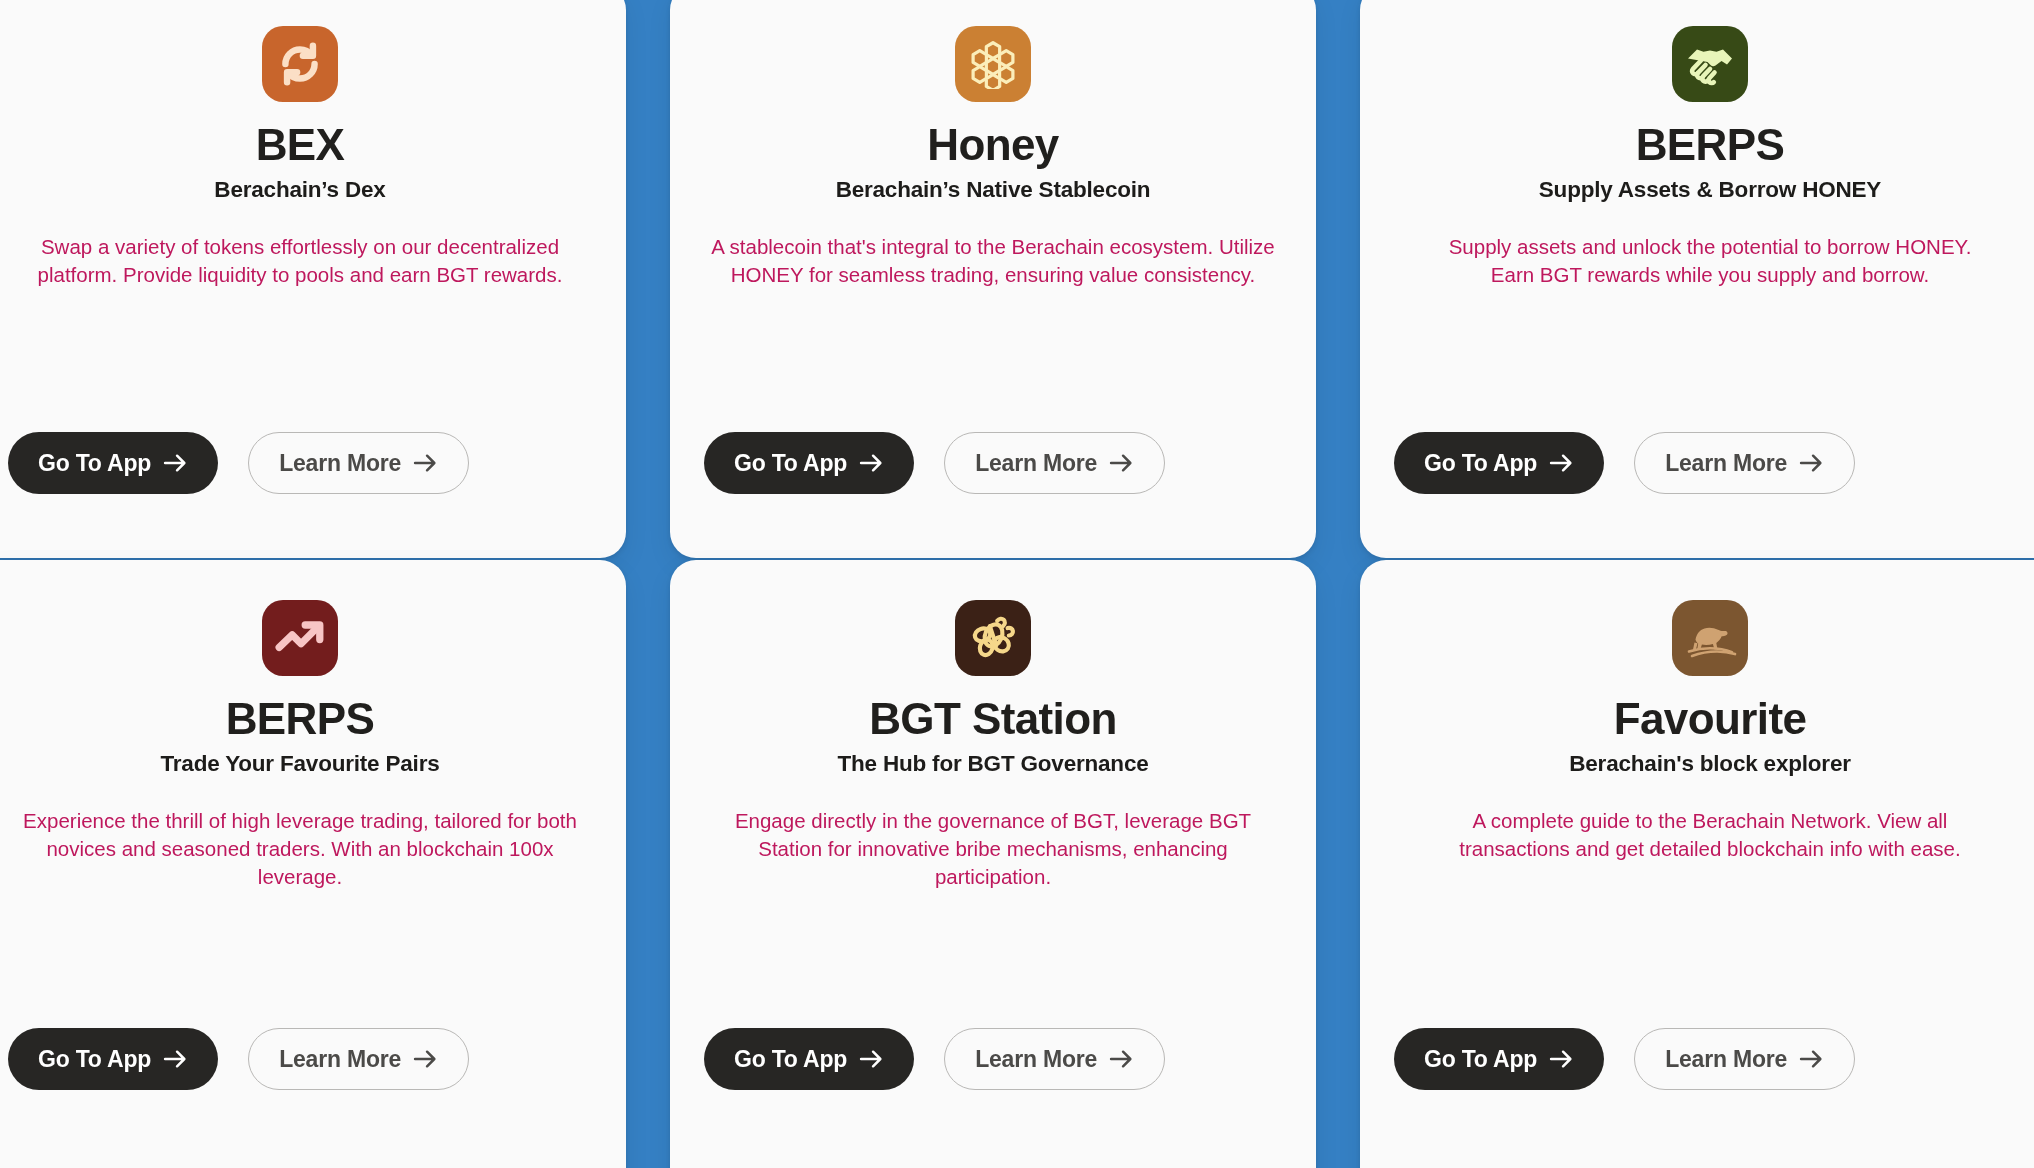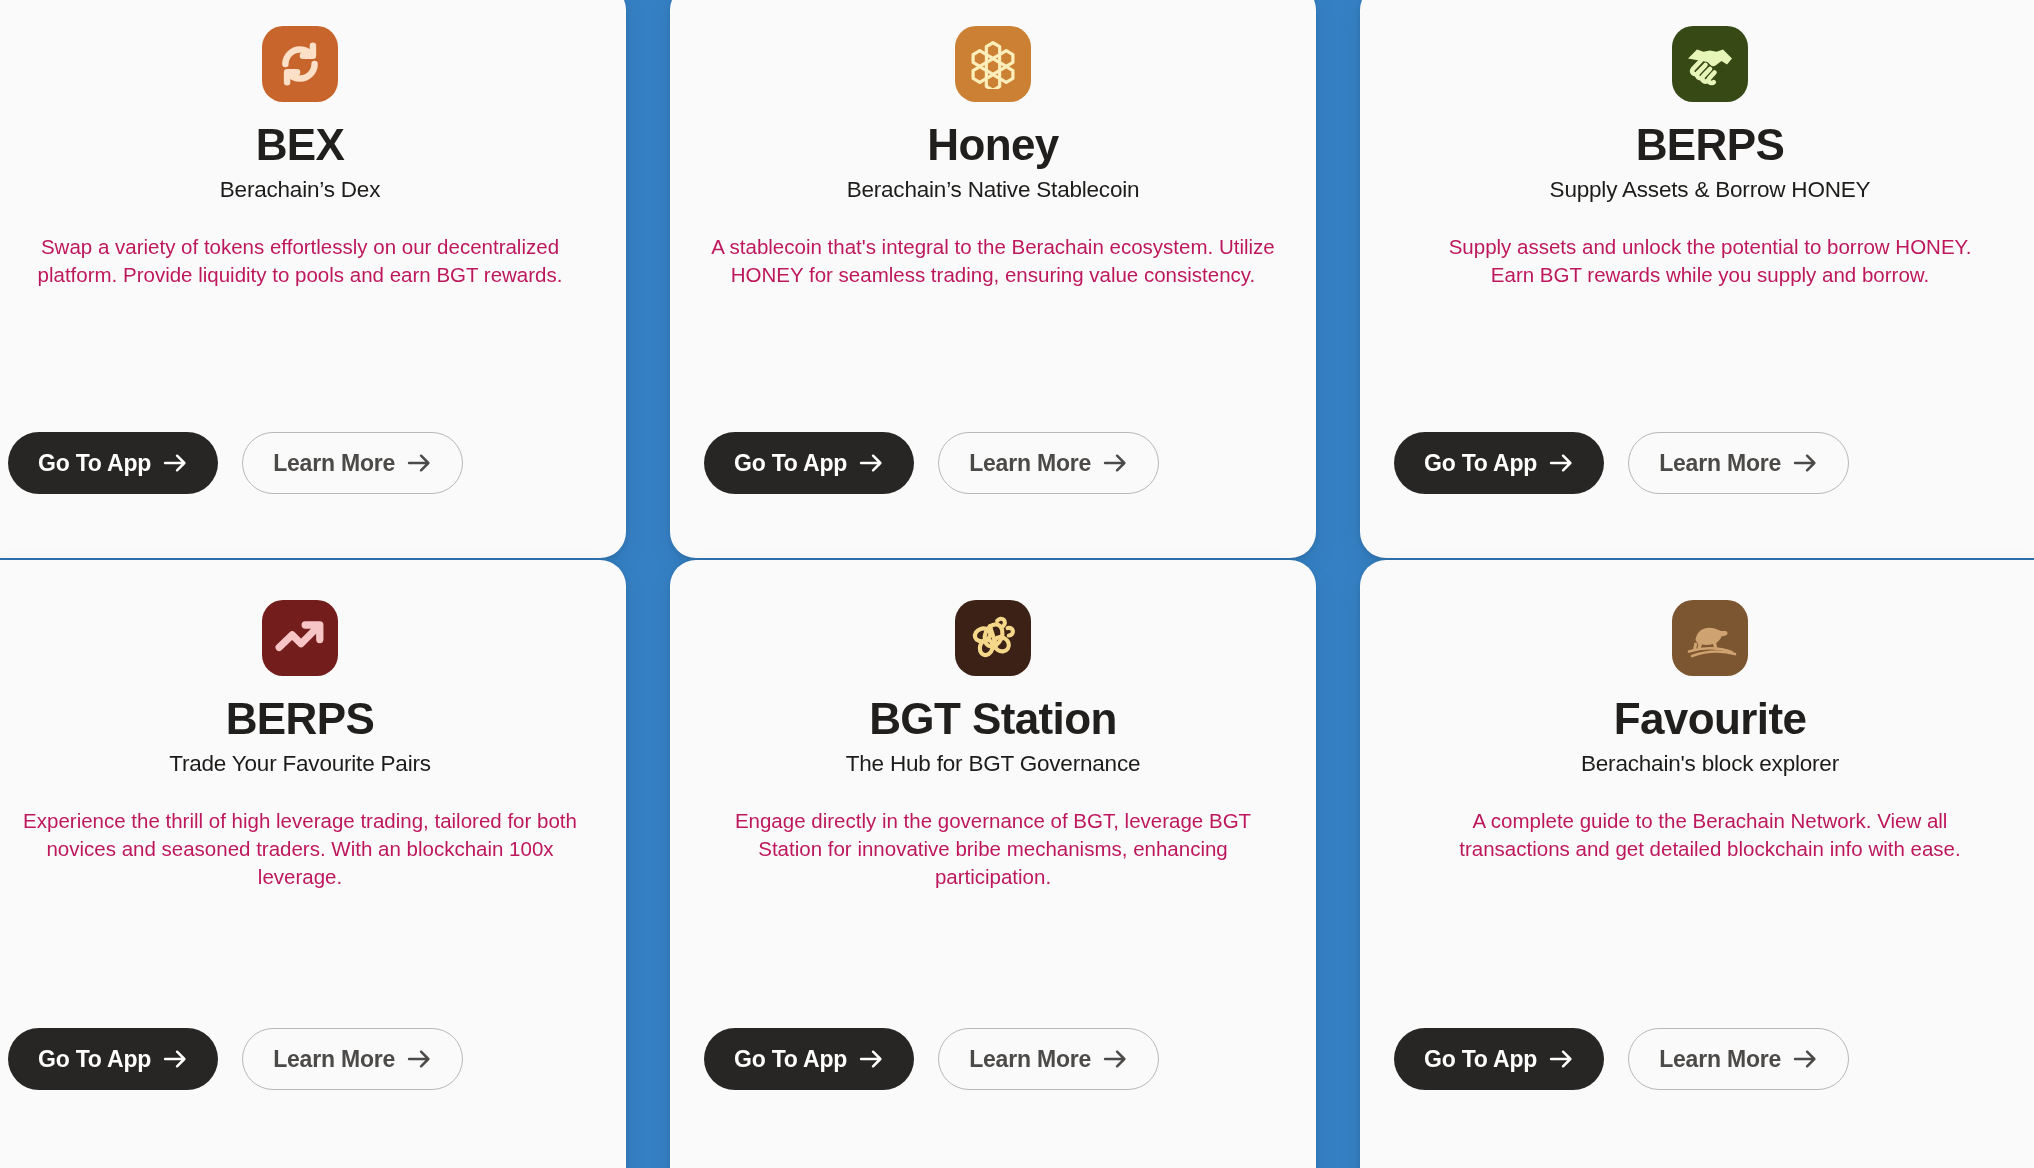--- a/index.html
+++ b/index.html
@@ -81,21 +81,21 @@
     font-weight: 700;
     color: #201f1d;
     letter-spacing: -0.6px;
     line-height: 1.04;
     text-align: center;
   }
 
   .app-subtitle {
     margin-top: 9px;
     font-size: 22.5px;
-    font-weight: 400;
+    font-weight: 700;
     color: #1d1c1a;
     letter-spacing: -0.2px;
     line-height: 1.15;
     text-align: right;
   }
 
   .app-desc {
     margin-top: 30px;
     font-size: 20.5px;
     font-weight: 400;
@@ -105,21 +105,21 @@
     max-width: 565px;
   }
 
   
   .btn-row {
     margin-top: auto;
     margin-bottom: 0;
     width: 100%;
     display: flex;
     align-items: flex-start;
-    gap: 24px;
+    gap: 30px;
     padding-bottom: 0;
   }
   .r1 .btn-row { padding-bottom: 64px; }
   .r2 .btn-row { padding-bottom: 110px; }
 
   .btn {
     height: 62px;
     border-radius: 31px;
     display: inline-flex;
     align-items: center;

